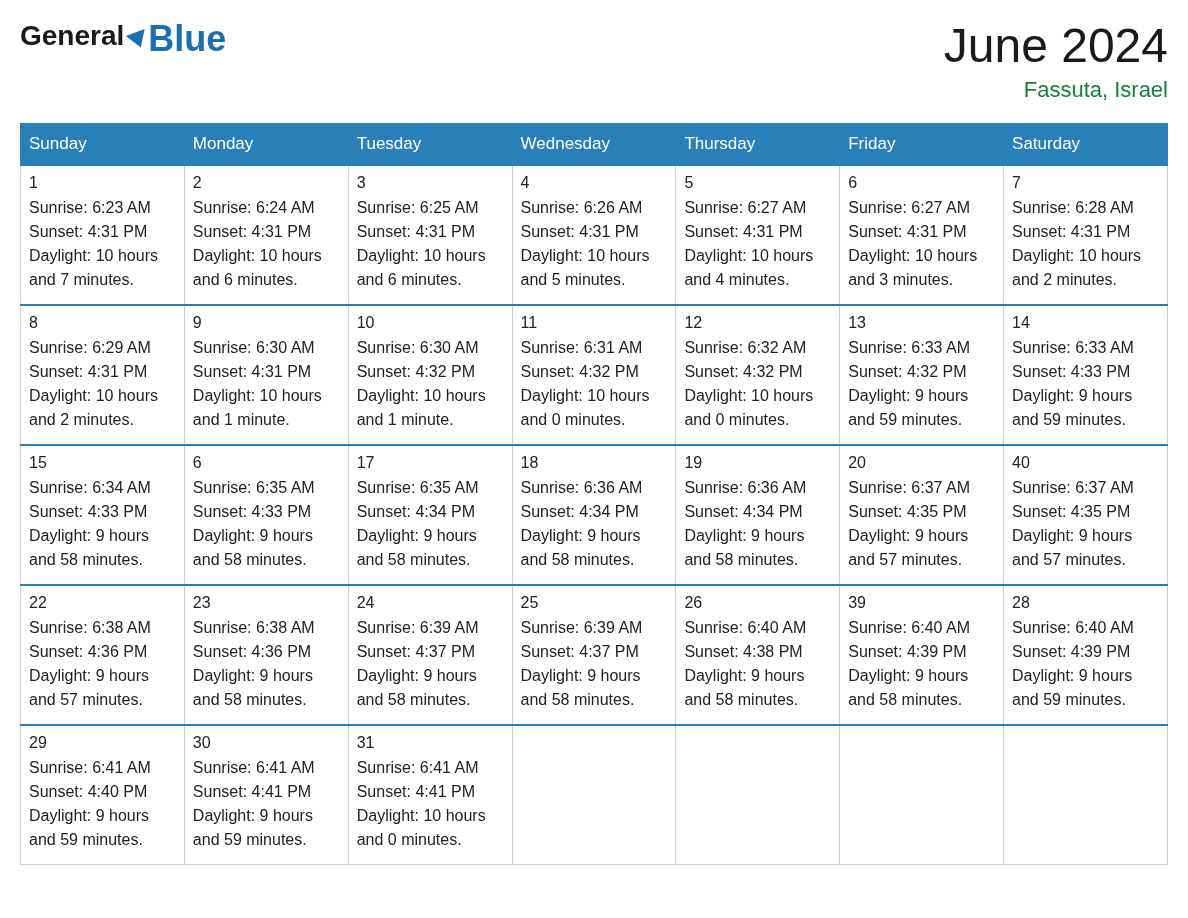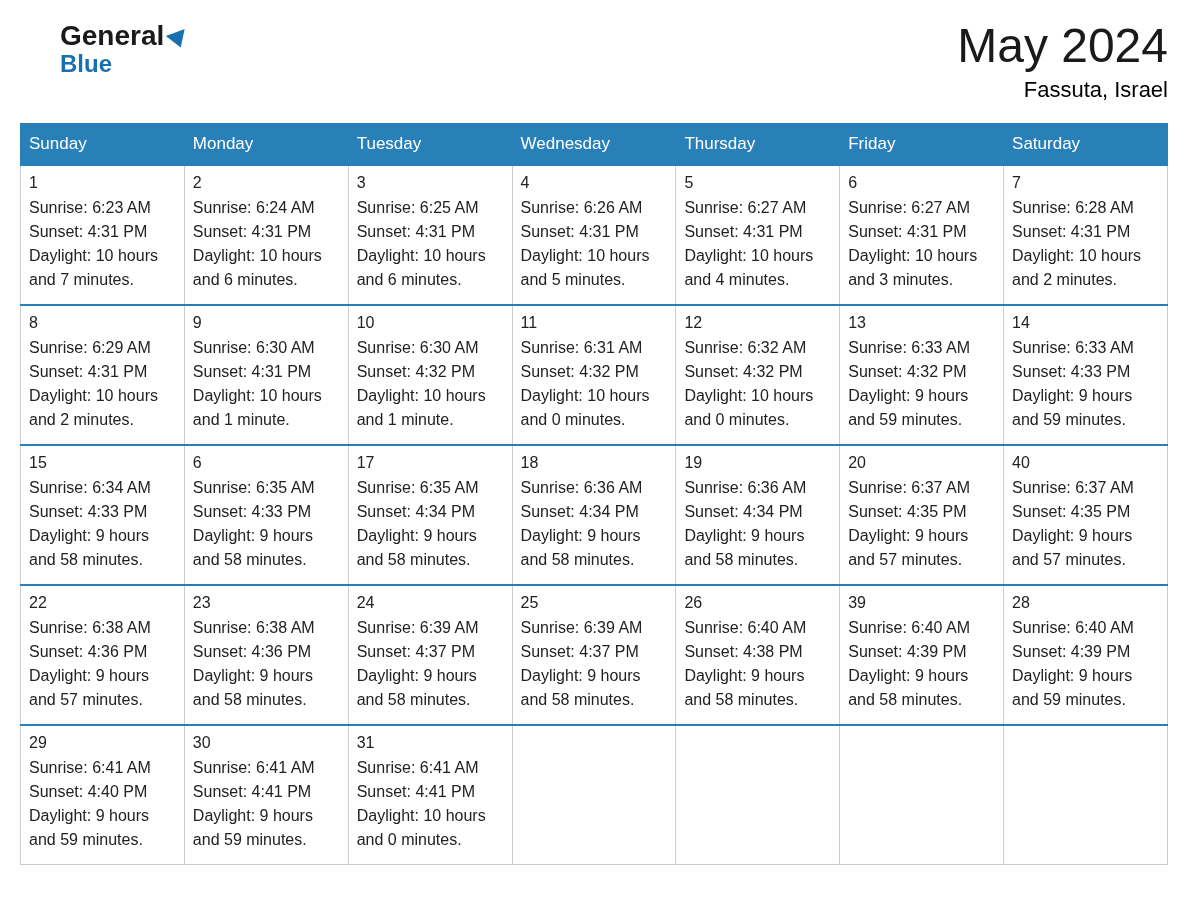--- a/index.html
+++ b/index.html
@@ -11,36 +11,35 @@
       min-height: 918px;
     }
     .header {
       display: flex;
       justify-content: space-between;
       align-items: flex-start;
       margin-bottom: 20px;
     }
     .logo {
       display: flex;
-      flex-direction: column;
+      flex-direction: row;
       align-items: flex-start;
-      margin-left: 40px;
     }
     .title-section {
       text-align: right;
     }
     .month-title {
       font-size: 48px;
       font-weight: normal;
       color: #1a1a1a;
       line-height: 1.1;
     }
     .location {
       font-size: 22px;
-      color: #000000;
+      color: #15803d;
       margin-top: 4px;
     }
     .calendar {
       width: 100%;
       border-collapse: collapse;
       border: 1px solid #a3a3a3;
     }
     .calendar th {
       background-color: #2980b9;
       color: #fff;
@@ -84,24 +83,24 @@
   </style>
 </head>
 <body>
 
 <div class="header">
   <div class="logo">
     <div class="logo-row">
       <span style="font-size:28px;font-weight:bold;color:#1a1a1a;">General</span>
       <span style="display:inline-block;width:0;height:0;border-left:10px solid transparent;border-right:10px solid transparent;border-top:16px solid #1a6faf;margin-left:4px;transform:rotate(-20deg);position:relative;top:4px;"></span>
     </div>
-    <span style="font-size:24px;font-weight:bold;color:#1a6faf;margin-top:-2px;">Blue</span>
+    <span style="font-size:36px;font-weight:bold;color:#1a6faf;margin-top:-2px;">Blue</span>
   </div>
   <div class="title-section">
-    <div class="month-title">May 2024</div>
+    <div class="month-title">June 2024</div>
     <div class="location">Fassuta, Israel</div>
   </div>
 </div>
 
 <table class="calendar">
   <thead>
     <tr>
     <th>Sunday</th>
         <th>Monday</th>
         <th>Tuesday</th>

